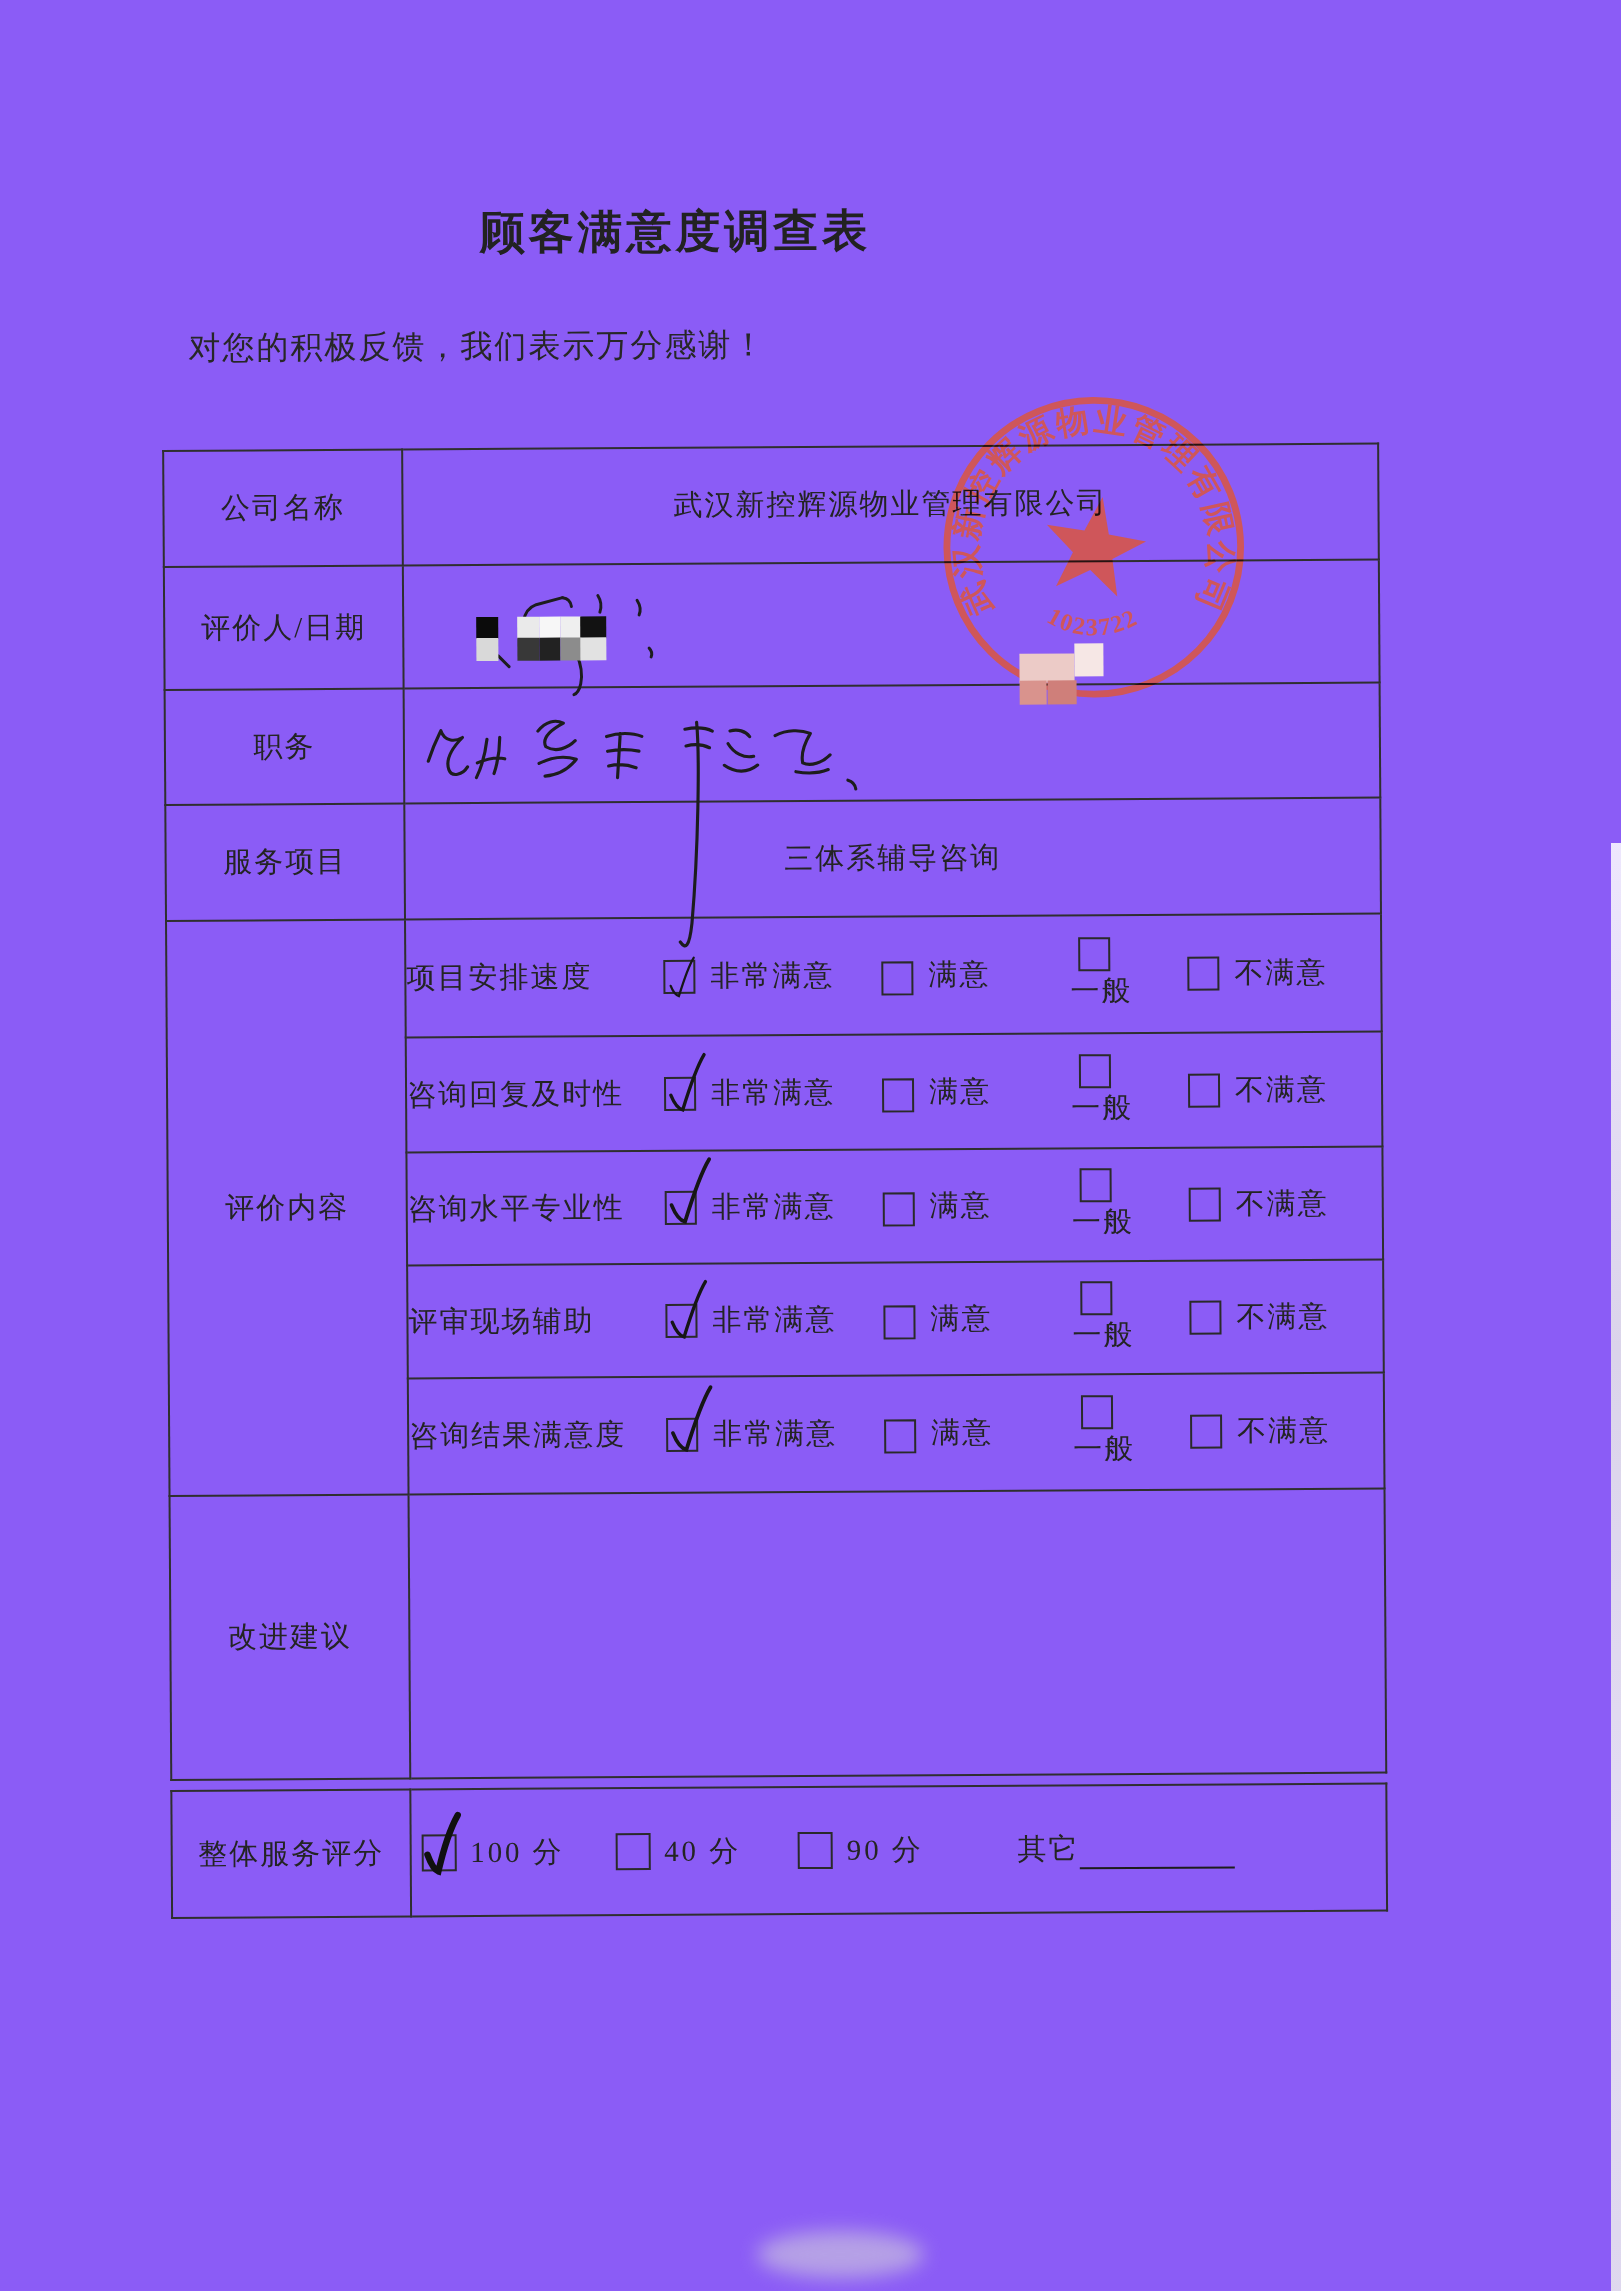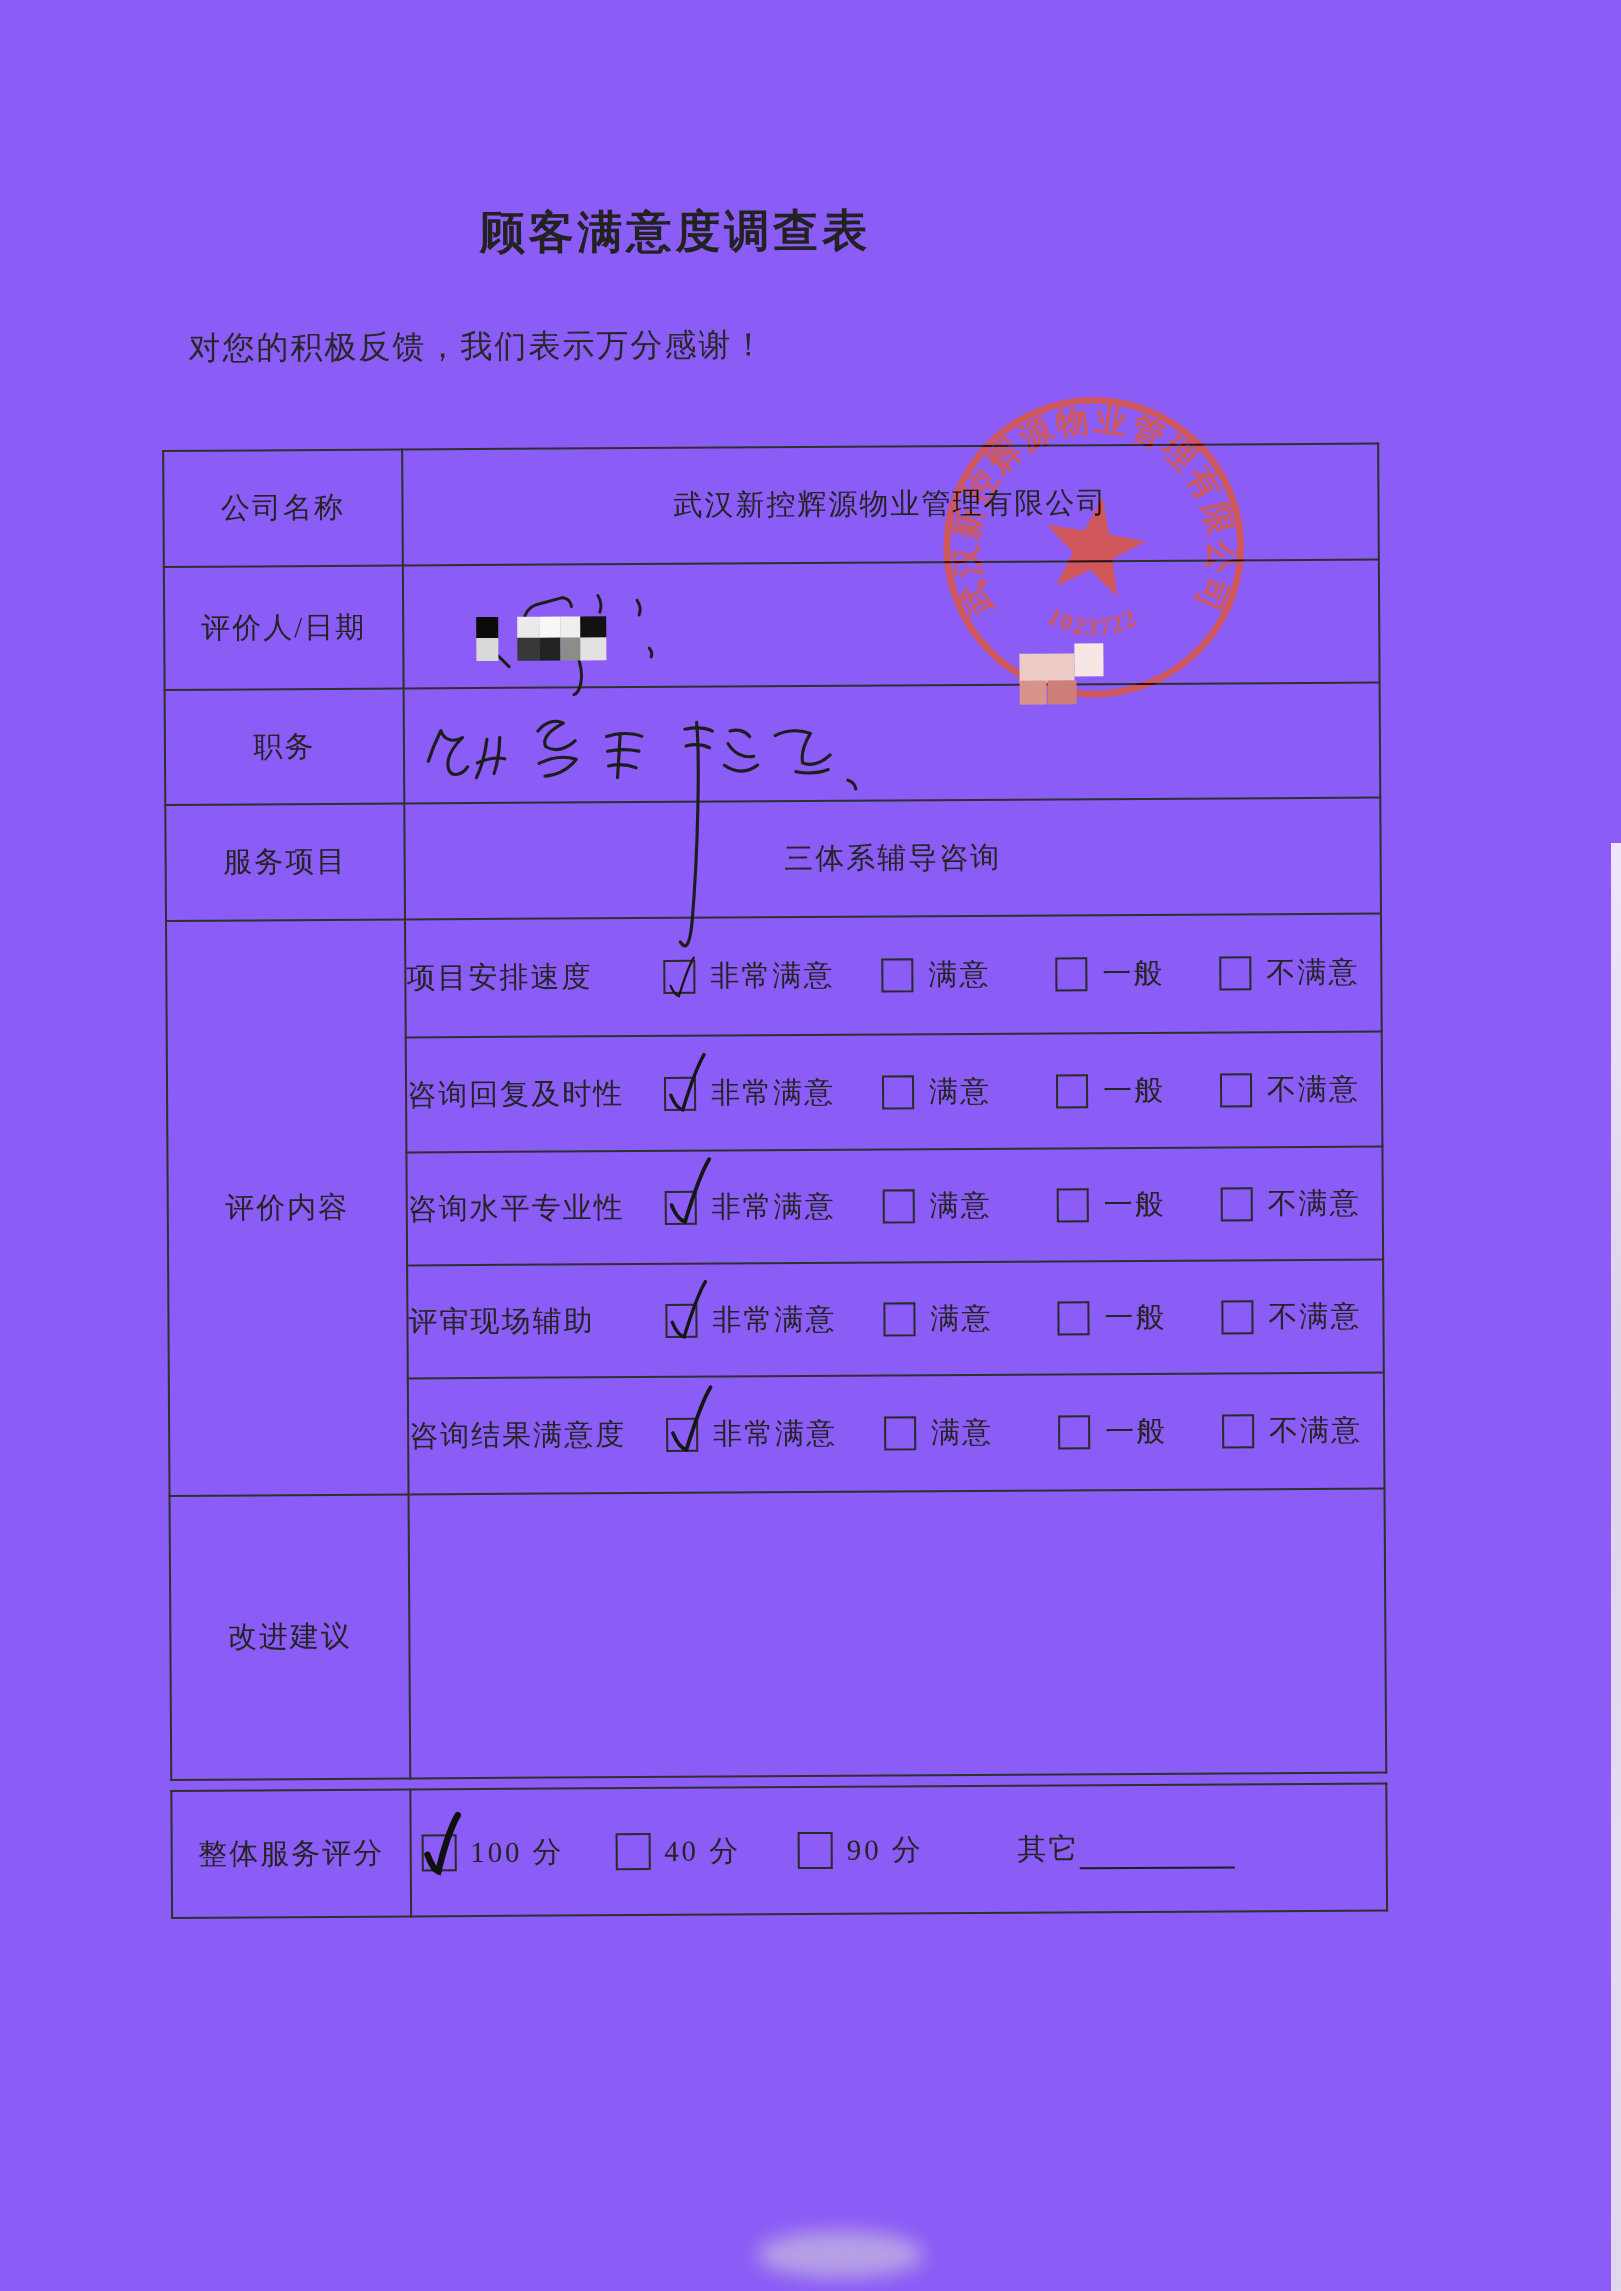--- a/index.html
+++ b/index.html
@@ -18,22 +18,22 @@
   td.val-center{text-align:center;}
   td.val-left{padding-left:19.6px;}
 
   #main-table{top:446px;width:1215px;}
   #bottom-table{top:1786px;width:1215px;}
 
   .crit-row{display:flex;align-items:center;}
   .crit-name{display:inline-block;width:257px;letter-spacing:2px;}
   .opt{display:inline-flex;align-items:center;}
   .opt .optlabel{margin-left:15px;letter-spacing:2px;}
-  .opt.m2{margin-left:47px;}
-  .opt.m3{margin-left:65px;}
+  .opt.m2{margin-left:47px;align-items:flex-end;}
+  .opt.m3{margin-left:65px;flex-direction:column;}
   .opt.m4{margin-left:55px;}
   .box{width:28px;height:30px;border:2.5px solid #2a2a2a;position:relative;
        display:inline-block;background:transparent;flex:none;}
   svg.tickmark{position:absolute;left:-2.9px;bottom:-8.8px;width:45px;height:65px;overflow:visible;}
   svg.tickmark path{stroke:#161616;stroke-width:3.4;fill:none;stroke-linecap:round;}
   .t-s svg.tickmark{width:37px;height:45px;}
   .t-l svg.tickmark{width:49px;height:76px;}
   svg.tickmark.bold path{stroke-width:6.5;stroke:#101010;}
 
   .overall-cell{display:flex;align-items:center;padding-left:9.8px;}

